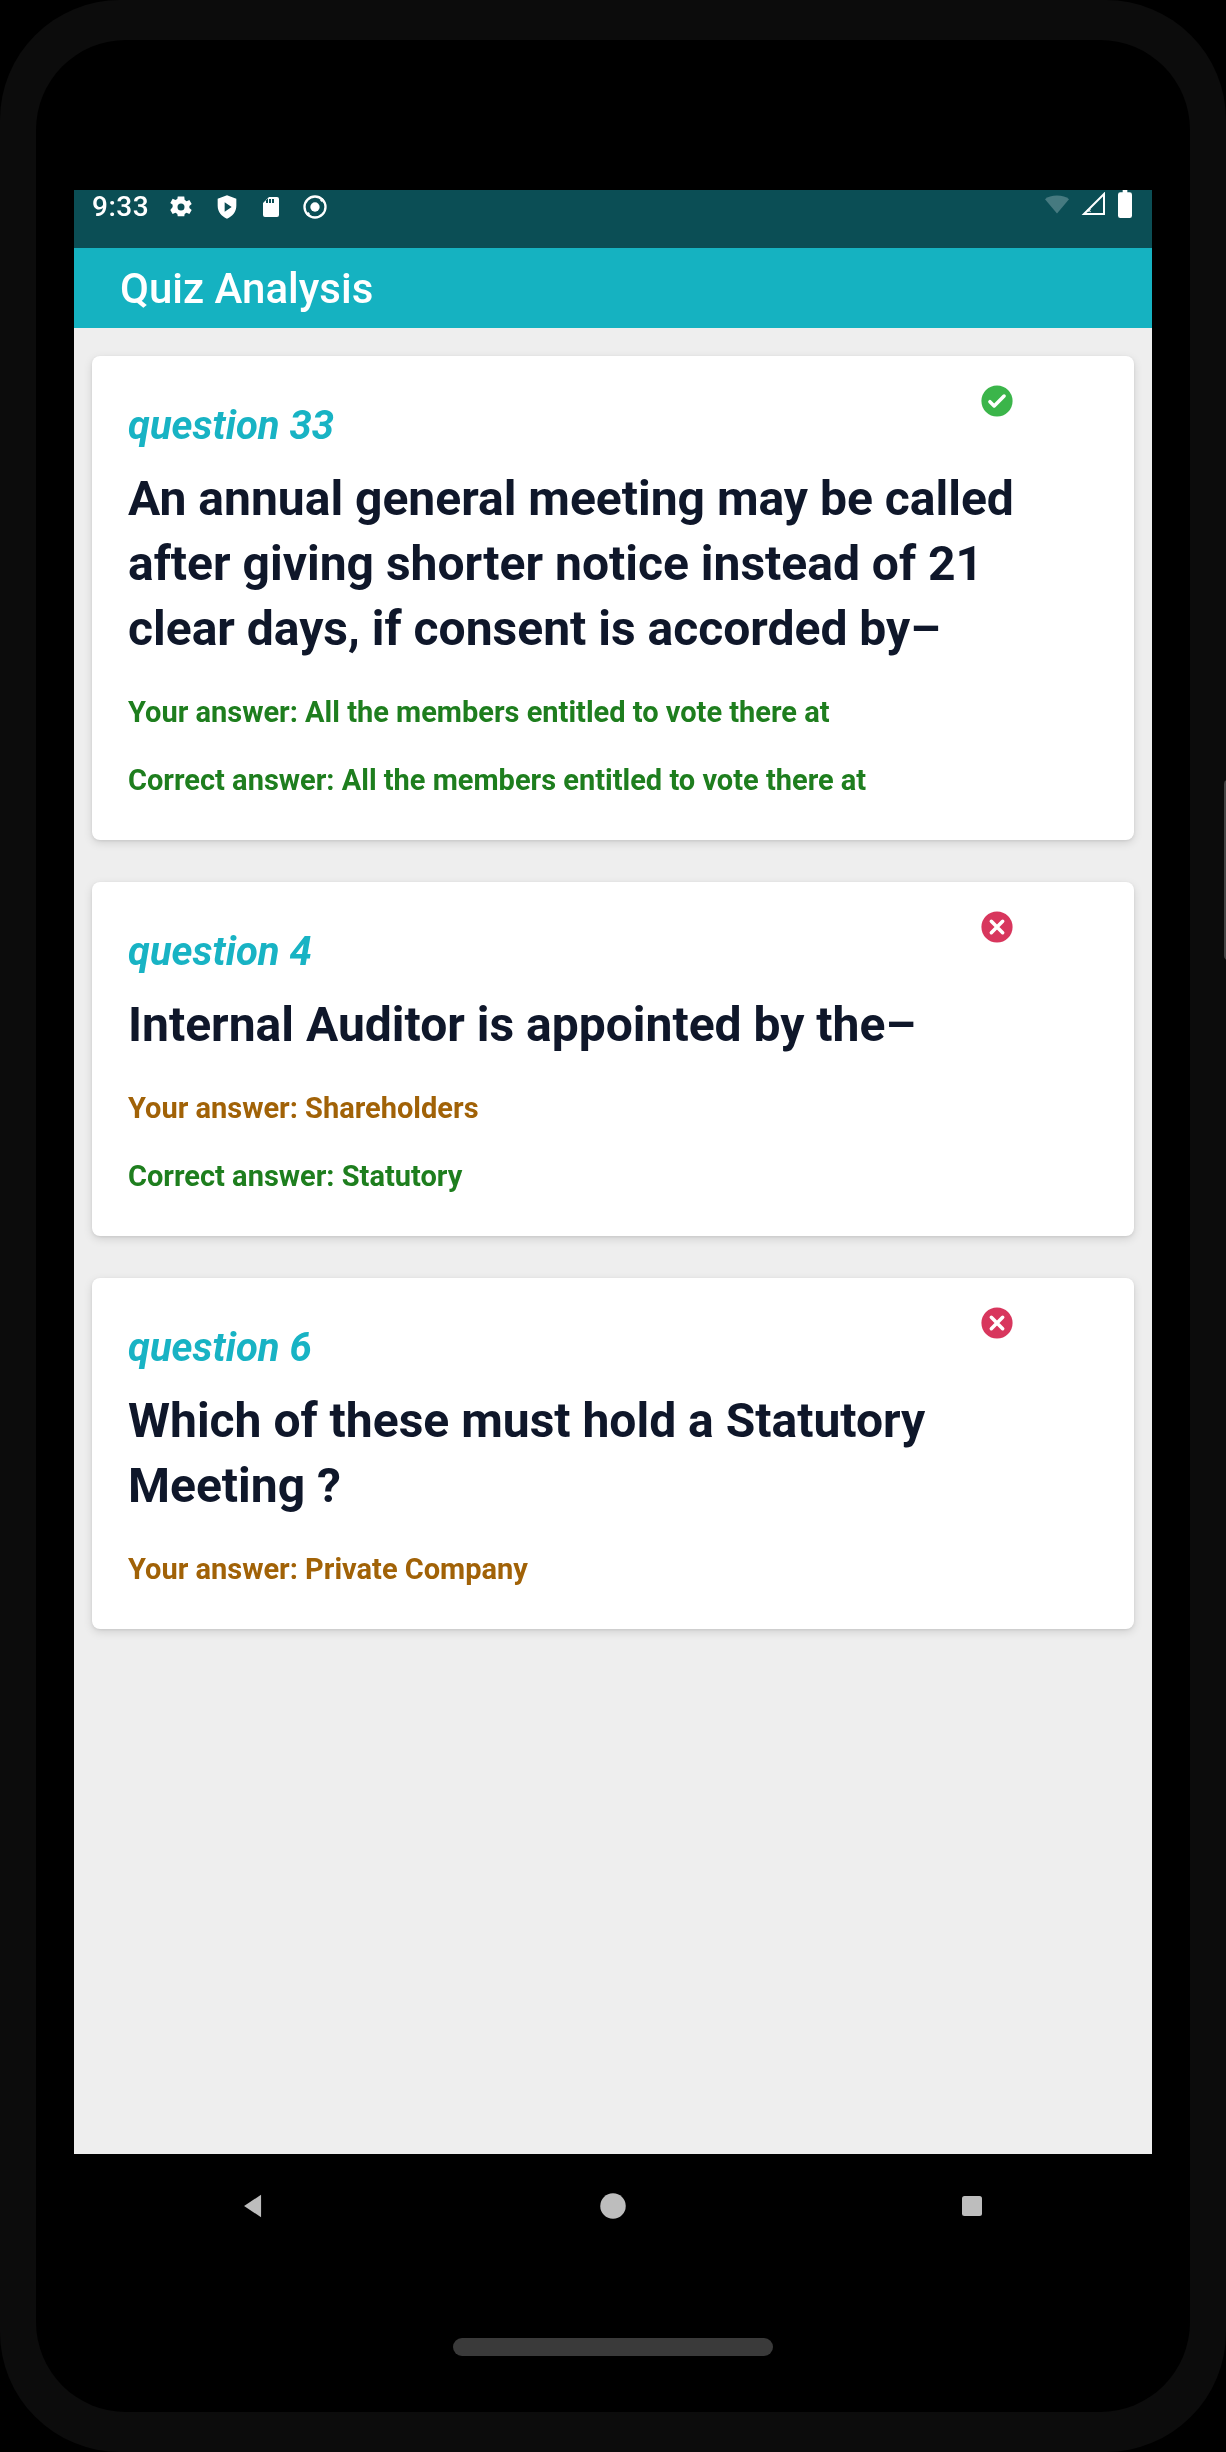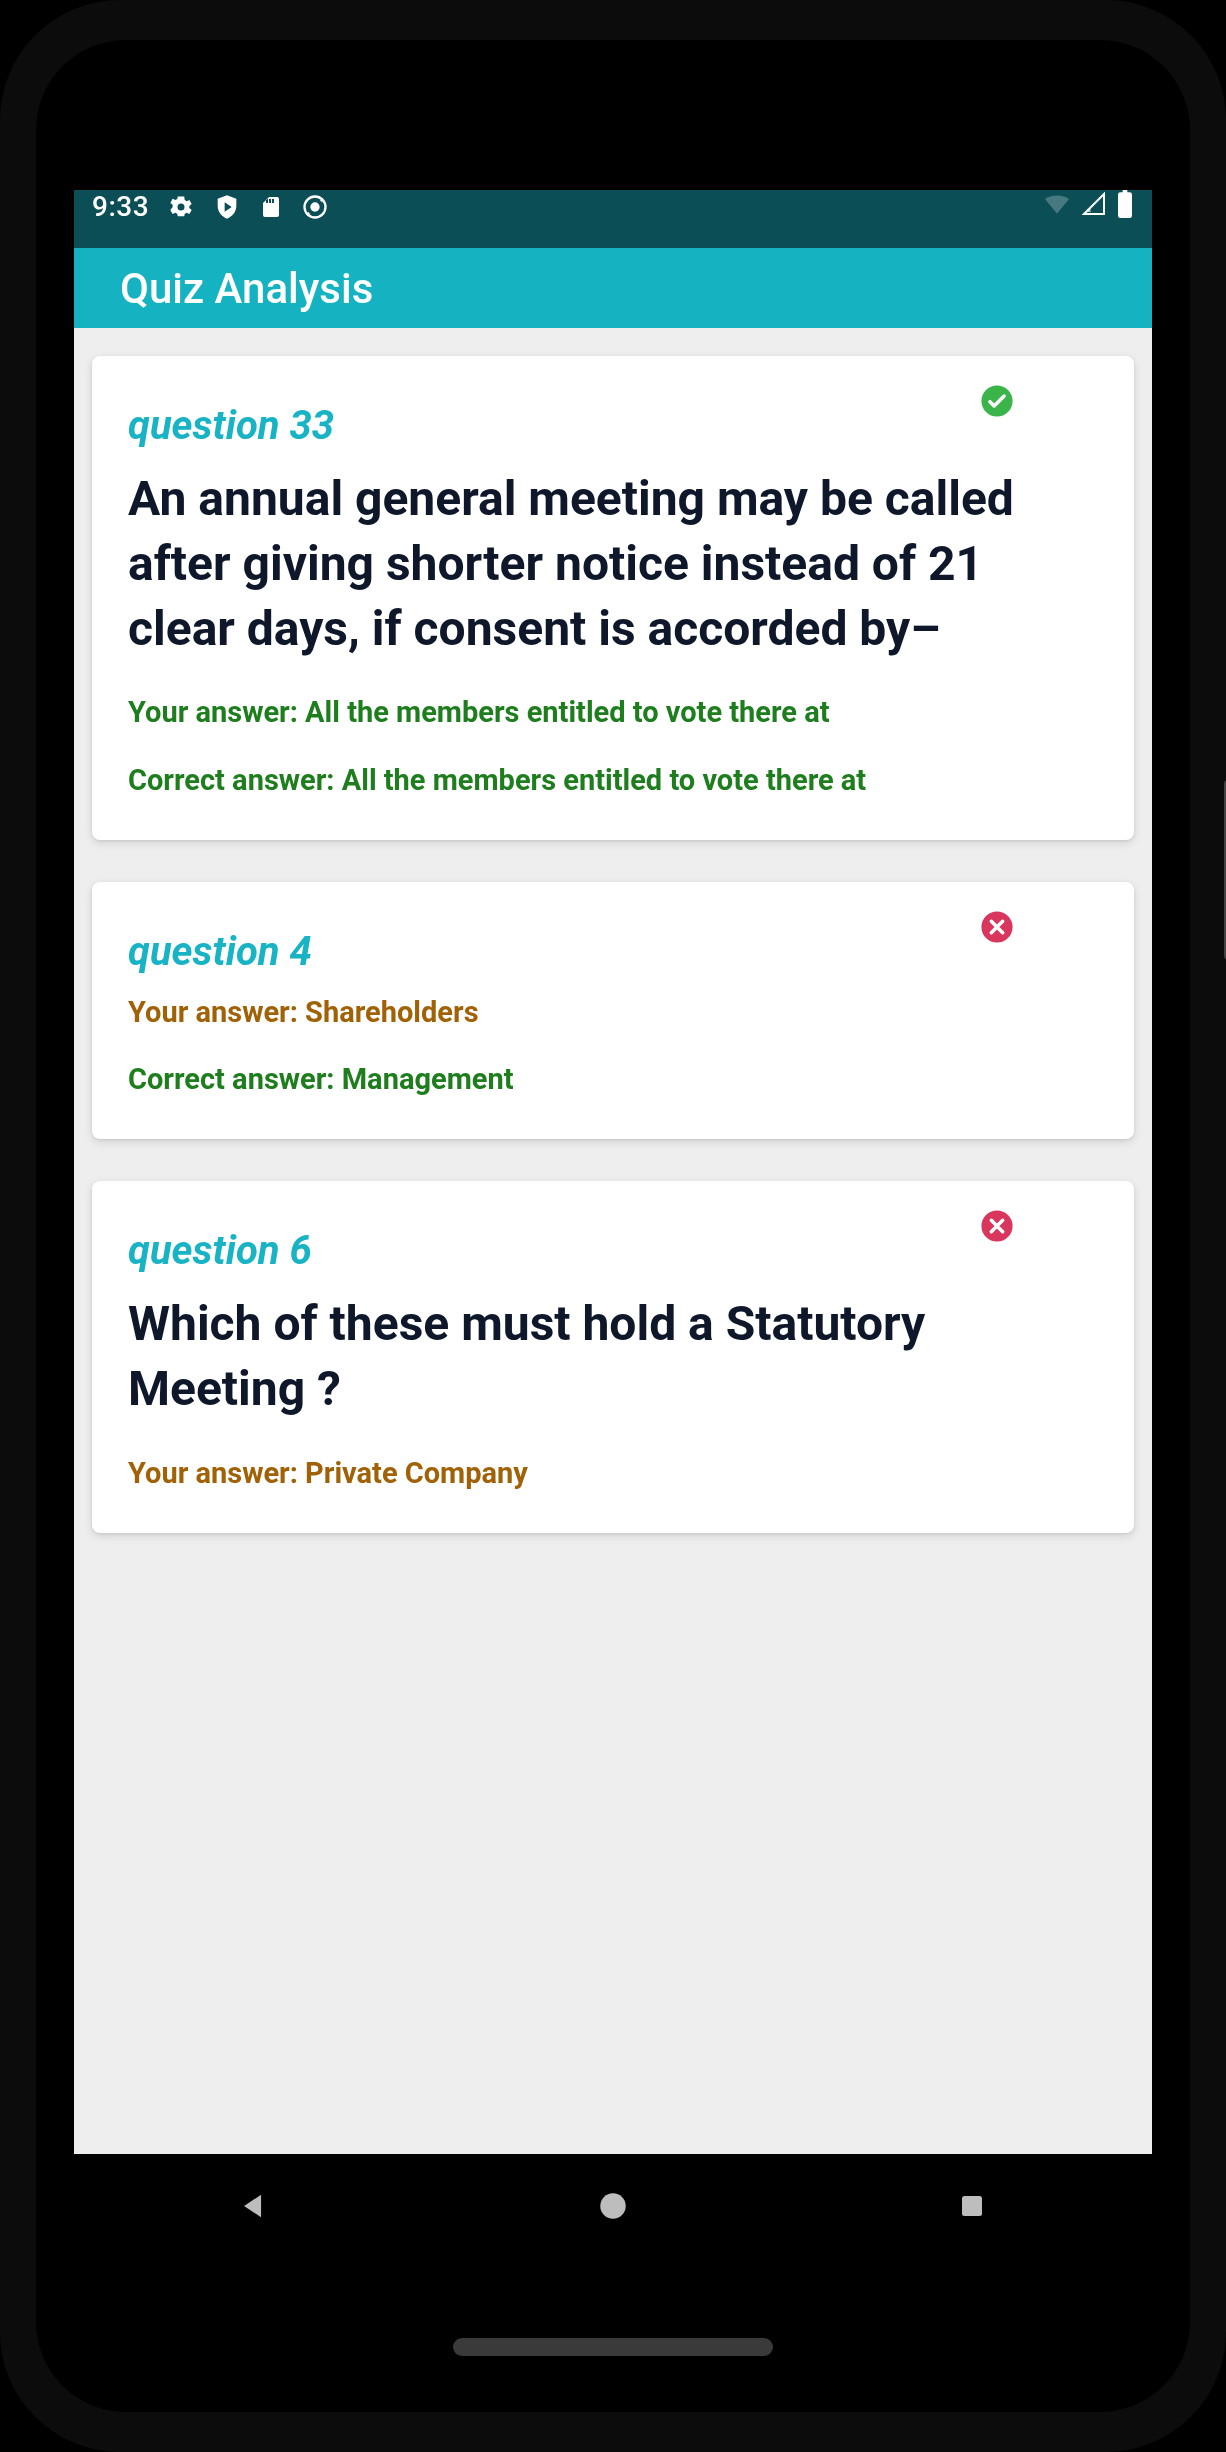--- a/index.html
+++ b/index.html
@@ -133,22 +133,23 @@
         </div>
 
         <div class="card">
           <span class="card-status">
             <svg width="34" height="34" viewBox="0 0 24 24">
                 <circle cx="12" cy="12" r="11" fill="#d8365d"></circle>
                 <path d="M8 8l8 8M16 8l-8 8" stroke="#fff" stroke-width="2.5" stroke-linecap="round"></path>
               </svg>
           </span>
           <div class="q-title">question 4</div>
+          <div class="q-text">Internal Auditor is appointed by the–</div>
           <div class="ans-line red"><span>Your answer: </span><span>Shareholders</span></div>
-          <div class="ans-line green"><span>Correct answer: </span><span>Management</span></div>
+          <div class="ans-line green"><span>Correct answer: </span><span>Statutory</span></div>
         </div>
 
         <div class="card" style="margin-bottom:0;">
           <span class="card-status">
             <svg width="34" height="34" viewBox="0 0 24 24">
                 <circle cx="12" cy="12" r="11" fill="#d8365d"></circle>
                 <path d="M8 8l8 8M16 8l-8 8" stroke="#fff" stroke-width="2.5" stroke-linecap="round"></path>
               </svg>
           </span>
           <div class="q-title">question 6</div>

